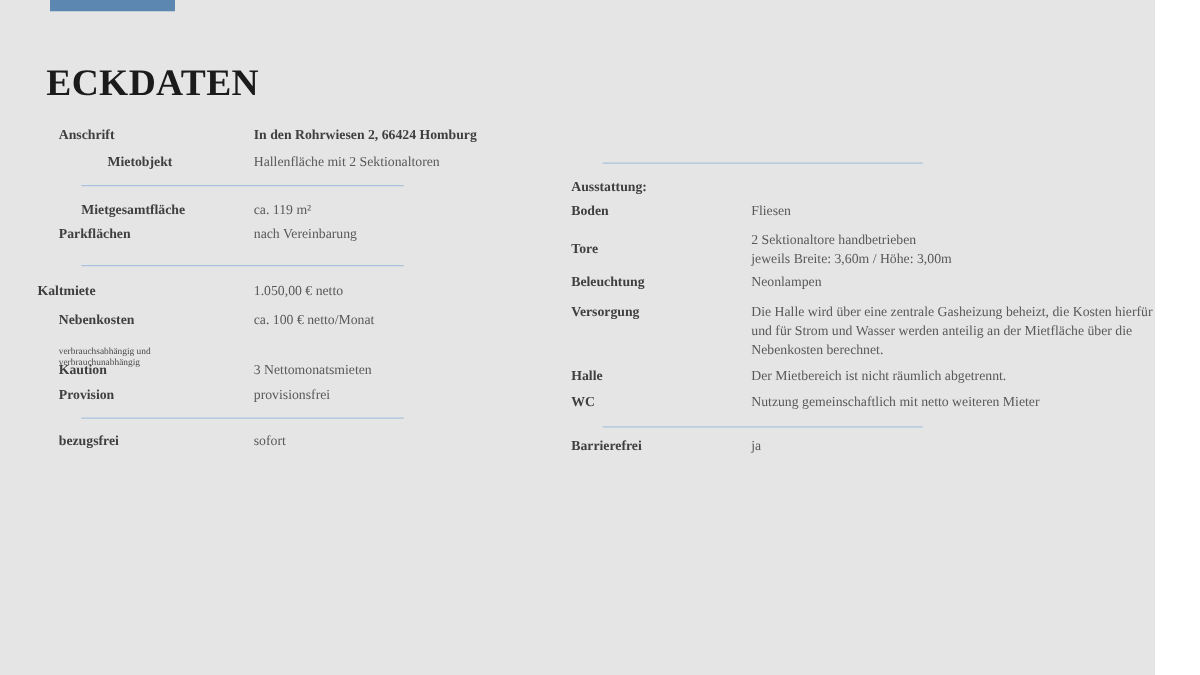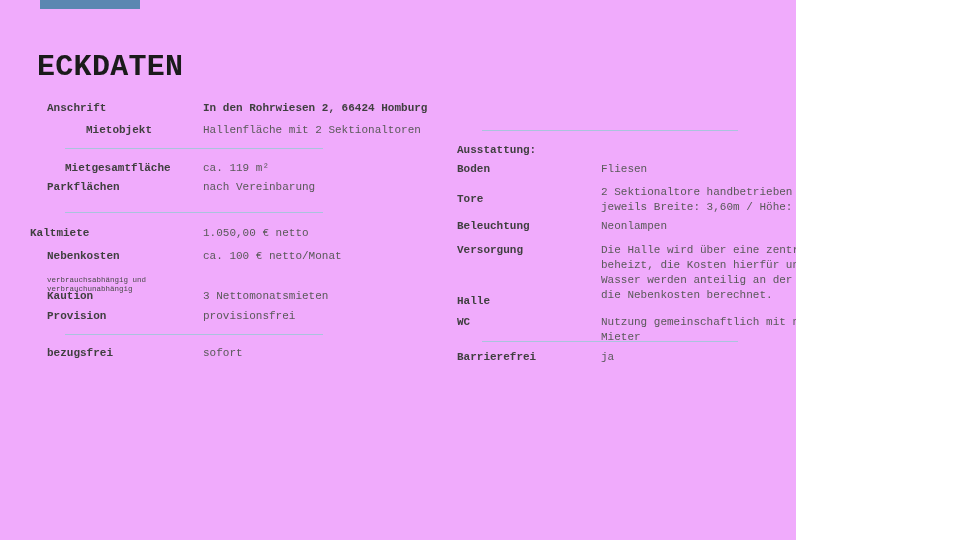--- a/index.html
+++ b/index.html
@@ -1,18 +1,18 @@
 <!DOCTYPE html>
 <html><head>
 <meta charset="utf-8">
 <style>
   html,body { margin:0; padding:0; background:#ffffff; }
   .stage {
-    position:relative; width:796px; height:540px; background:#f0abfc;
-    font-family:Liberation Mono, monospace; overflow:hidden;
+    position:relative; width:924px; height:540px; background:#e5e5e5;
+    font-family:Liberation Serif, serif; overflow:hidden;
   }
   .accent-bar { position:absolute; left:40px; top:0; width:100px; height:9px; background:#5b87b1; }
   .title {
     position:absolute; left:37px; top:31px; font-size:30px; line-height:32px;
     font-weight:700; color:#1b1b1b; letter-spacing:0.3px;
   }
   .lbl { position:absolute; font-size:11px; font-weight:700; color:#3f3f3f; line-height:13px; white-space:nowrap; }
   .val { position:absolute; font-size:11px; color:#595959; line-height:15px; white-space:pre-line;padding-left:36px; }
   .val.strong { font-weight:700; color:#3f3f3f; }
   .val.wide { width:322px; }
@@ -74,20 +74,21 @@
   <div class="val wide" style="left:565px; top:185px;">2 Sektionaltore handbetrieben
 jeweils Breite: 3,60m / Höhe: 3,00m</div>
 
   <div class="lbl" style="left:457px; top:220px;">Beleuchtung</div>
   <div class="val" style="left:565px; top:219px;">Neonlampen</div>
 
   <div class="lbl" style="left:457px; top:244px;">Versorgung</div>
   <div class="val wide" style="left:565px; top:243px;">Die Halle wird über eine zentrale Gasheizung beheizt, die Kosten hierfür und für Strom und Wasser werden anteilig an der Mietfläche über die Nebenkosten berechnet.</div>
 
   <div class="lbl" style="left:457px; top:295px;">Halle</div>
+  <div class="val wide" style="left:565px; top:294px;">Der Mietbereich ist nicht räumlich abgetrennt.</div>
 
   <div class="lbl" style="left:457px; top:316px;">WC</div>
   <div class="val wide" style="left:565px; top:315px;">Nutzung gemeinschaftlich mit netto weiteren Mieter</div>
 
   <div class="divider d-right" style="top:341px;"></div>
 
   <div class="lbl" style="left:457px; top:351px;">Barrierefrei</div>
   <div class="val" style="left:565px; top:350px;">ja</div>
 
 </div>

